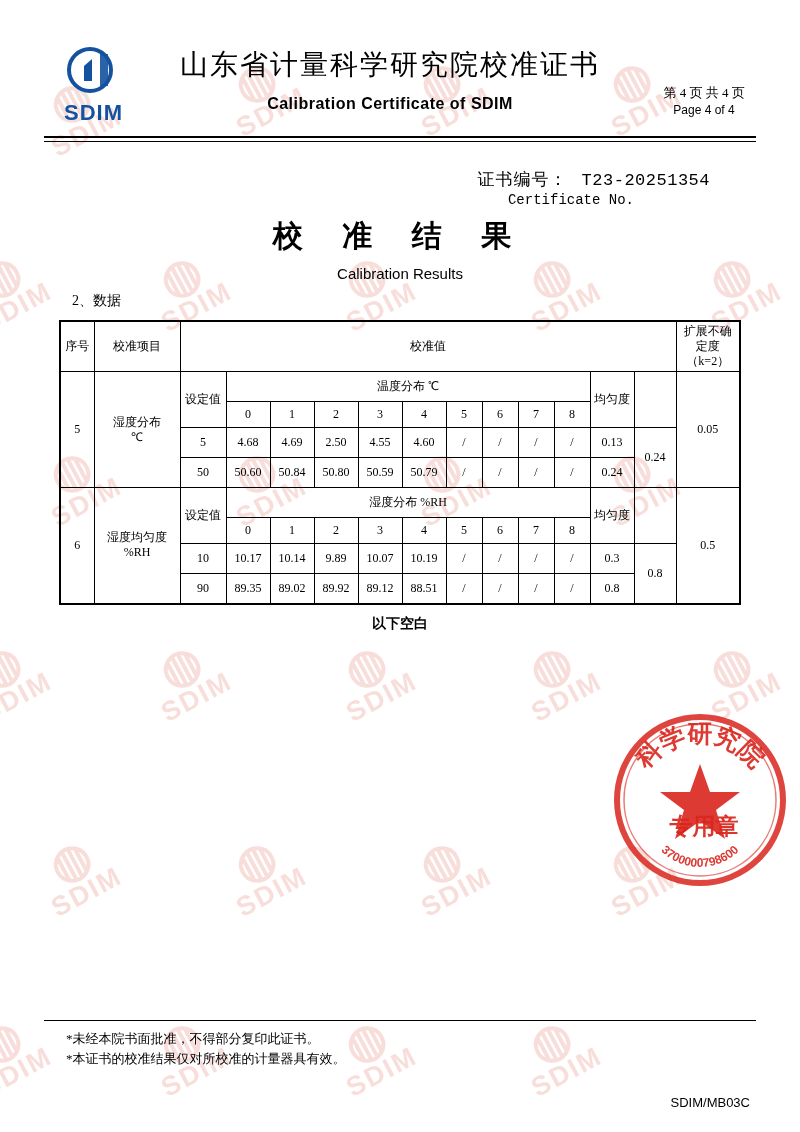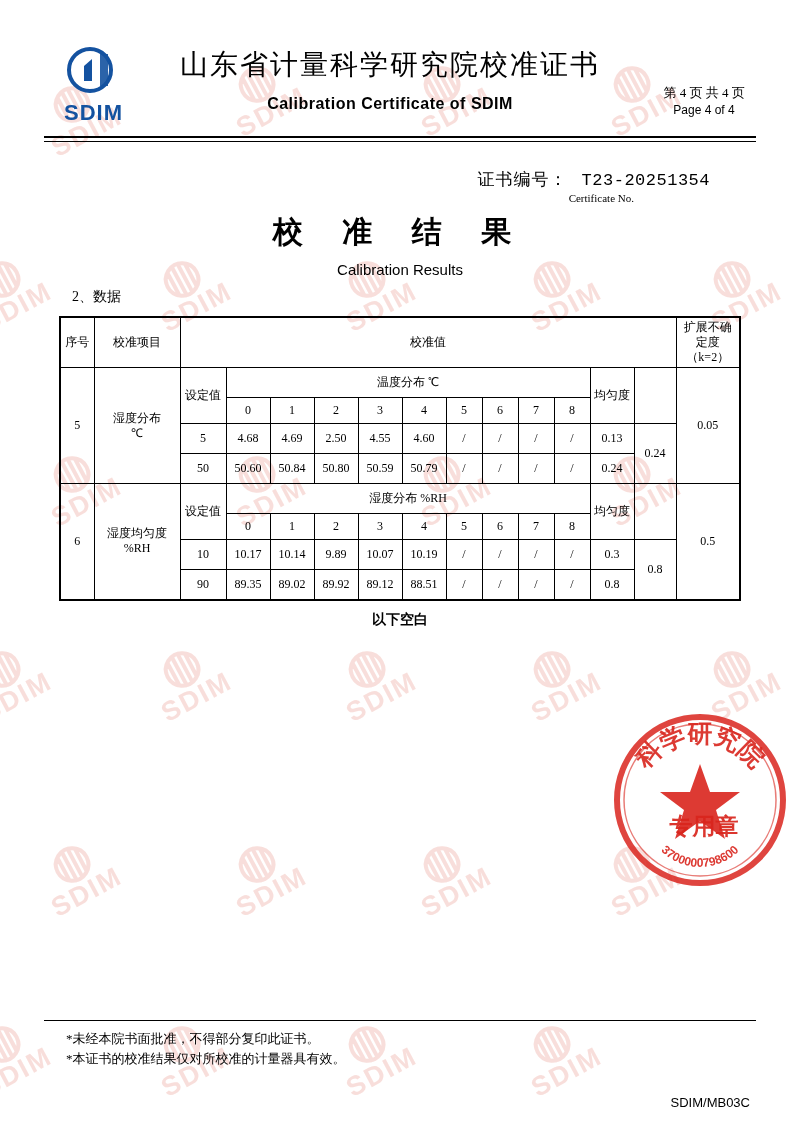--- a/index.html
+++ b/index.html
@@ -126,22 +126,22 @@
     font-size: 17px;
     letter-spacing: 1px;
     font-family: Liberation Mono, monospace;
   }
   .cert-no-line .value {
     font-size: 17px;
     letter-spacing: .5px;
     margin-left: 14px;
   }
   .cert-no-en {
-    font-family: Liberation Serif, serif;
-    font-size: 11px;
+    font-family: Liberation Mono, monospace;
+    font-size: 14px;
     margin-top: 1px;
     margin-right: 76px;
   }
 
   
   .main-heading {
     text-align: center;
     font-size: 30px;
     font-weight: bold;
     letter-spacing: 16px;

